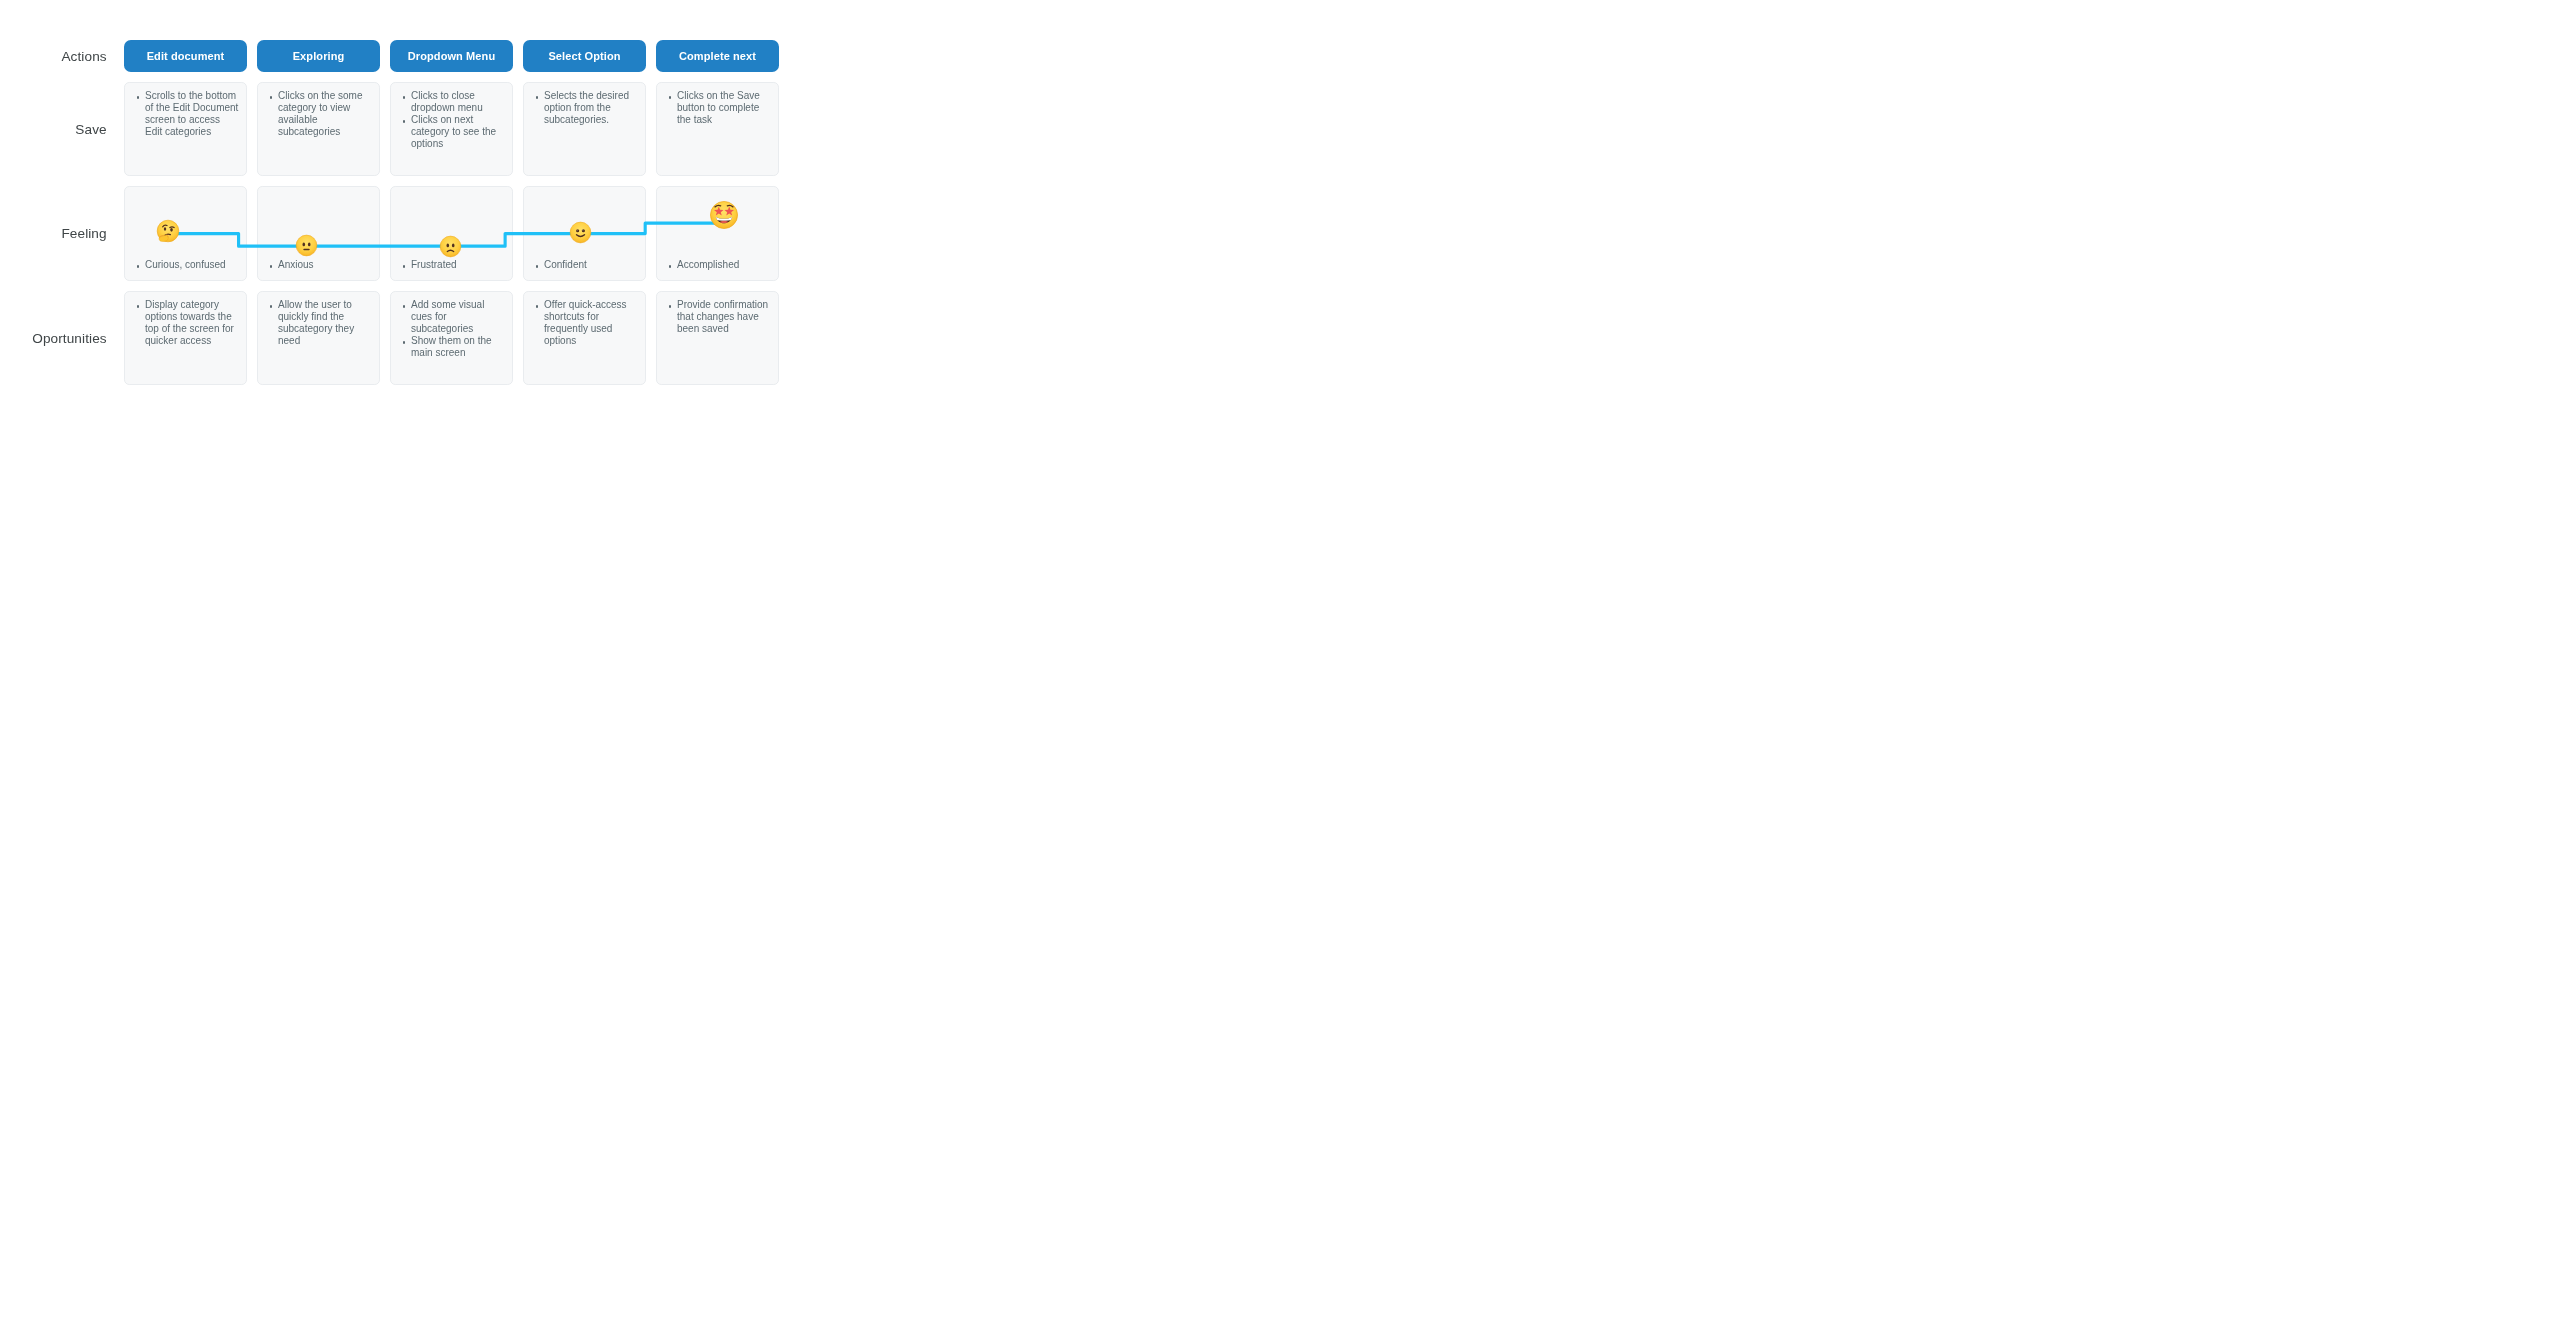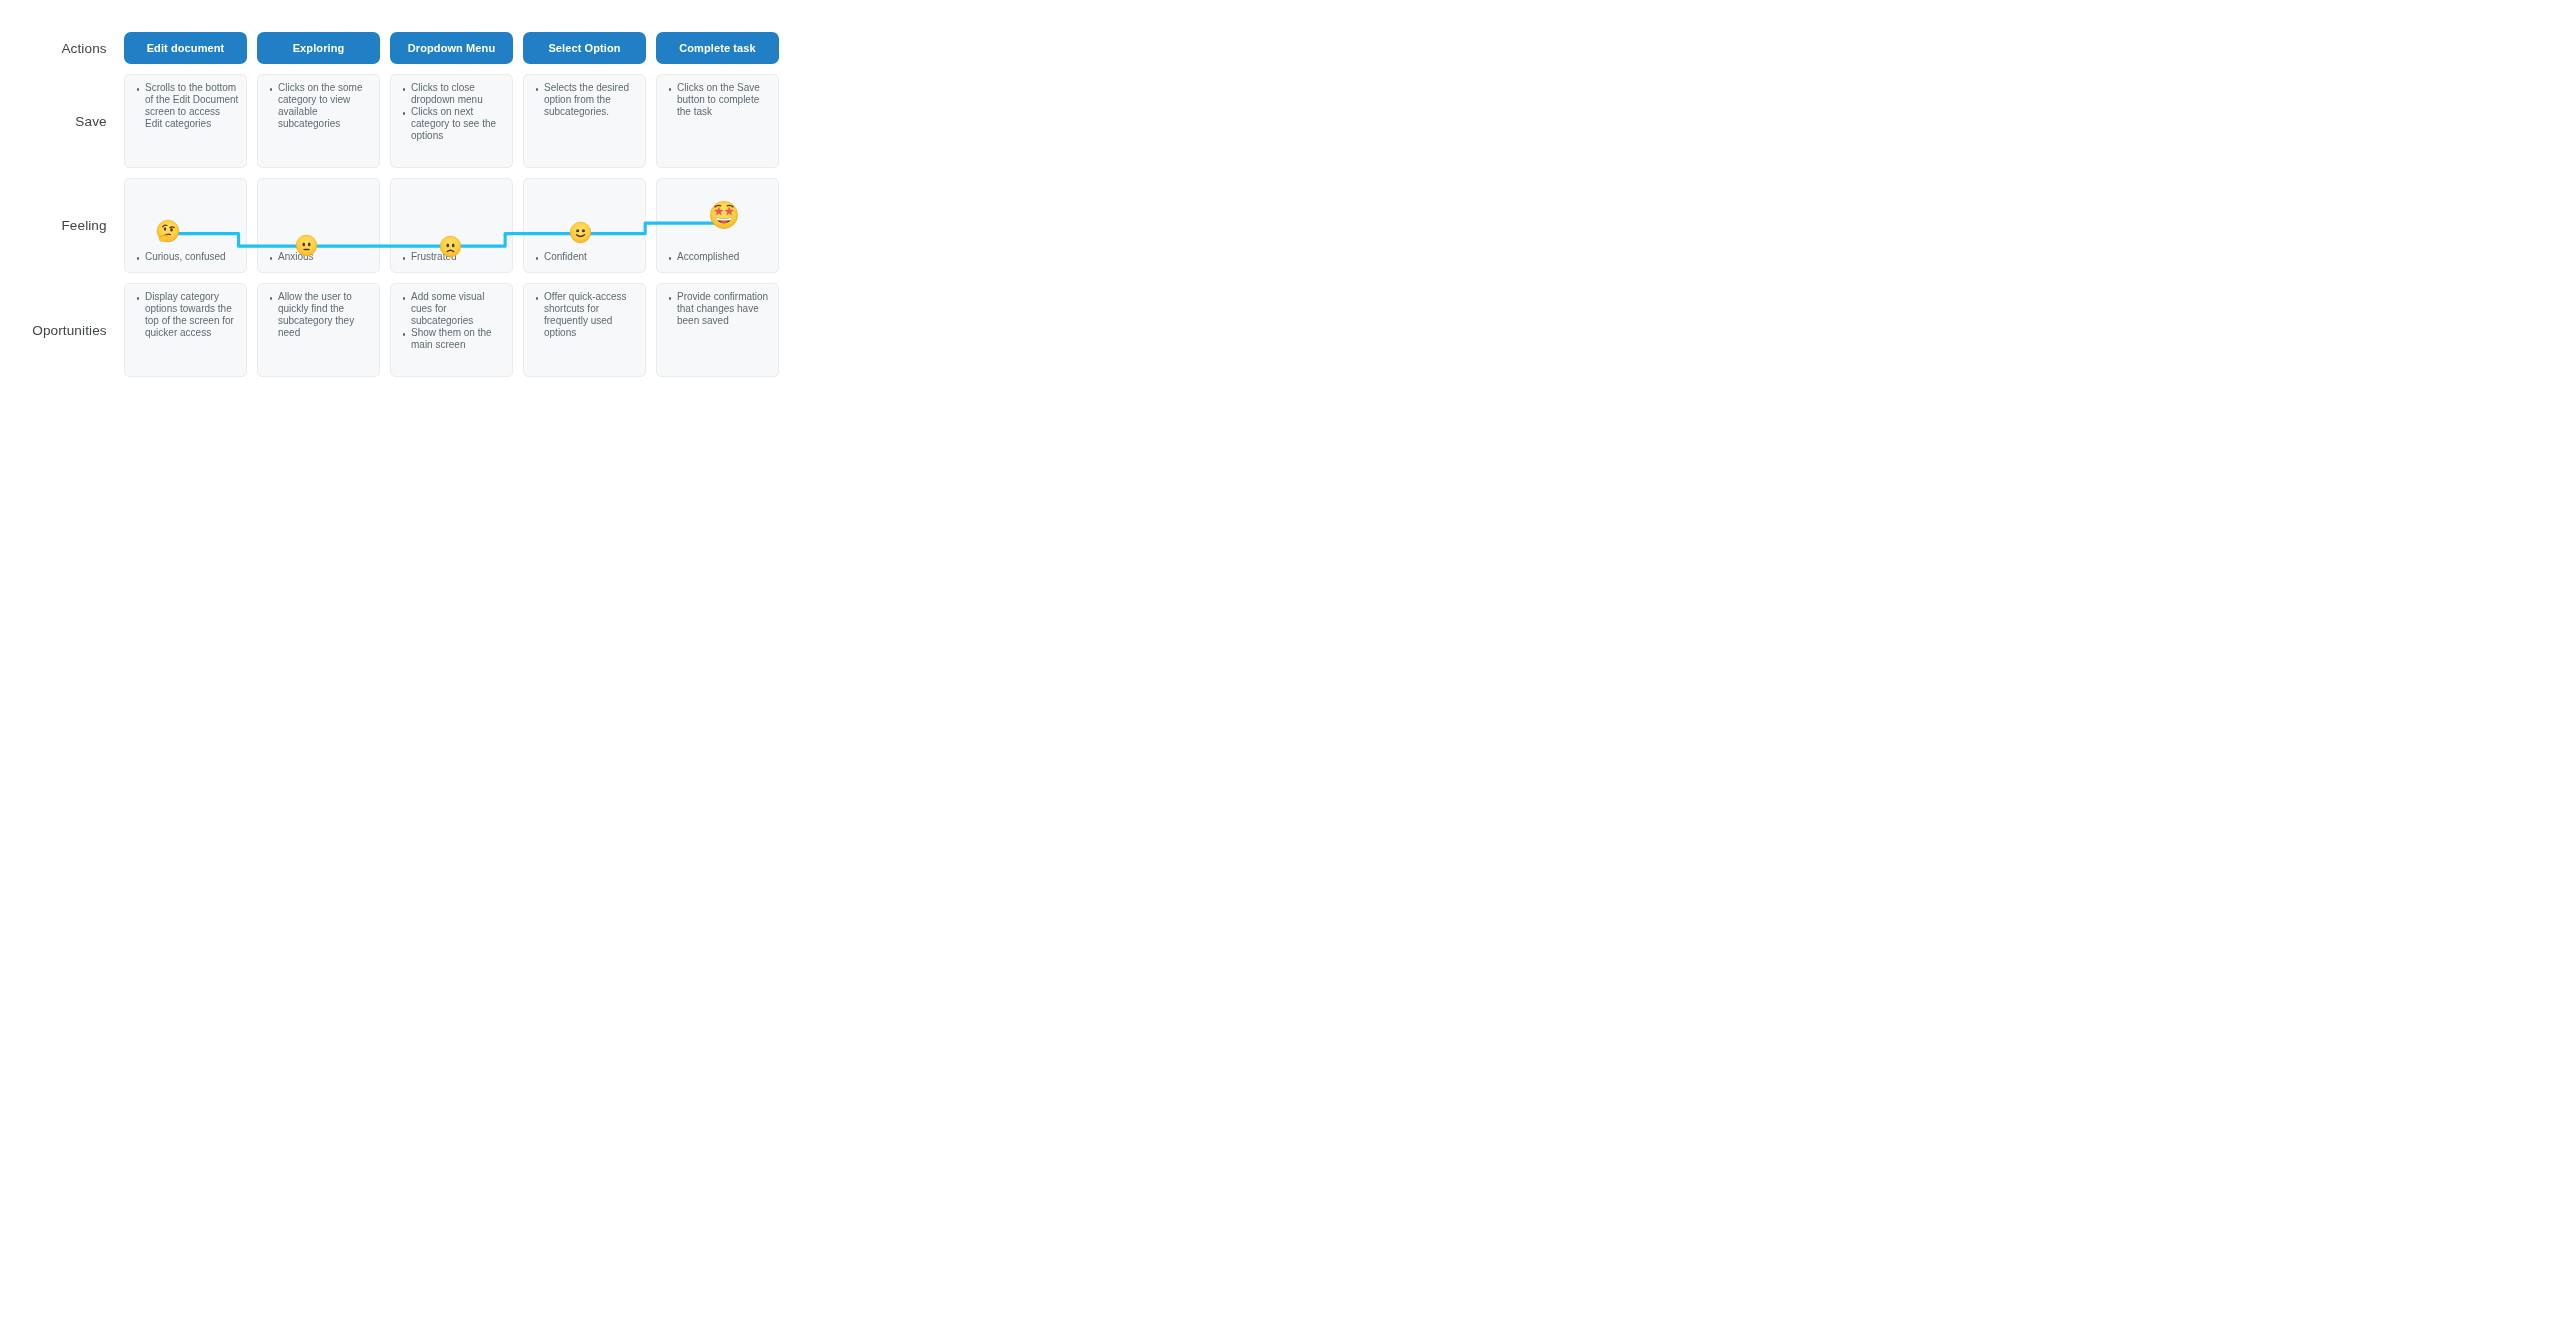--- a/index.html
+++ b/index.html
@@ -1,20 +1,20 @@
 <!DOCTYPE html>
 <html style="--accent: #2180c5; --card-bg: #f7f8f9; --card-border: #e9ecef; --text: #5c6a71;font-size:8.4px"><head>
 <meta charset="utf-8">
 <style>
   html,body{margin:0;padding:0;background:#ffffff;}
   body{font-family:"Liberation Sans","DejaVu Sans",sans-serif;}
   .canvas{position:relative;width:820px;height:427px;background:#fff;overflow:hidden;}
 
   .grid{
-    position:absolute;left:0;top:32px;
+    position:absolute;left:0;top:40px;
     display:grid;
     grid-template-columns:114px repeat(5,123px);
     grid-template-rows:32px 94px 95px 94px;
     column-gap:11.5px;row-gap:11px;gap:10px;
   }
   .row-label{
     align-self:center;width:100%;box-sizing:border-box;
     text-align:right;padding-right:7.3px;
     font-size:13.6px;font-weight:500;color:#3f4547;letter-spacing:0.1px;
     white-space:nowrap;
@@ -52,21 +52,21 @@
 
 <div class="canvas">
 
   <div class="grid">
 
     <div class="row-label">Actions</div>
     <button class="action-btn">Edit document</button>
     <button class="action-btn">Exploring</button>
     <button class="action-btn">Dropdown Menu</button>
     <button class="action-btn">Select Option</button>
-    <button class="action-btn">Complete task</button>
+    <button class="action-btn">Complete next</button>
 
     <div class="row-label">Save</div>
     <div class="card tasks-card">
       <ul>
         <li>Scrolls to the bottom of the Edit Document screen to access Edit categories</li>
       </ul>
     </div>
     <div class="card tasks-card">
       <ul>
         <li>Clicks on the some category to view available subcategories</li>

